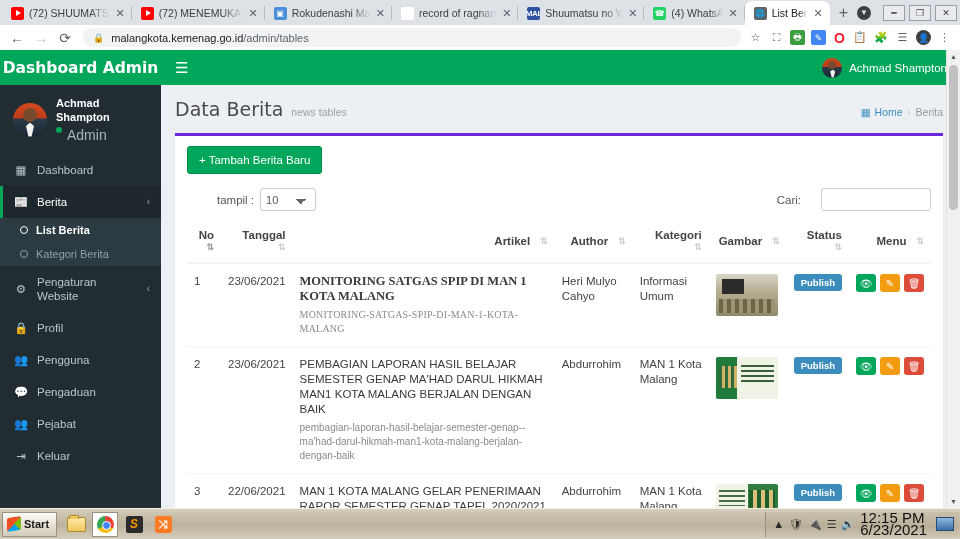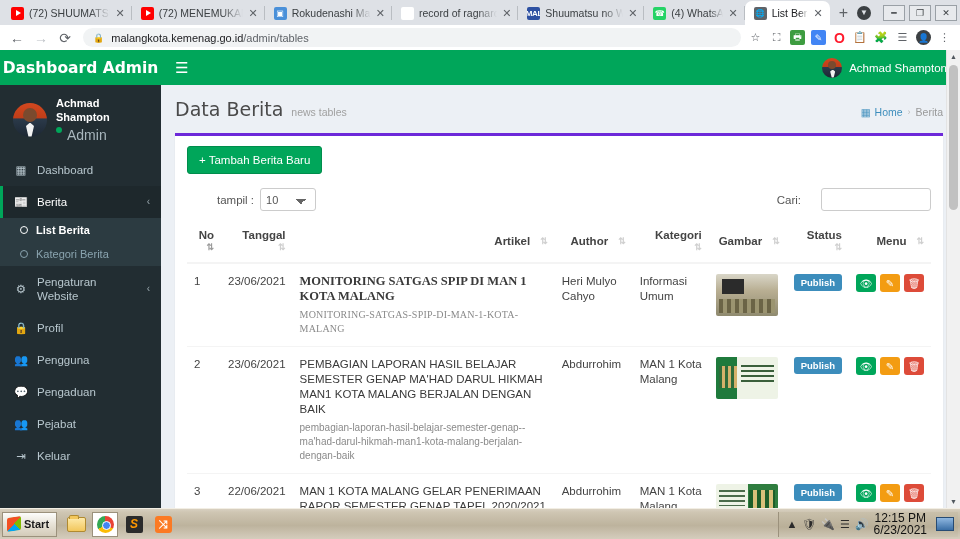--- a/index.html
+++ b/index.html
@@ -305,21 +305,21 @@
     width: 17px; height: 17px; background: #fb7a24; border-radius: 3px;
     color: #fff; font-size: 11px; font-weight: bold;
     display: flex; align-items: center; justify-content: center;
   }
   .tray {
     margin-left: auto; display: flex; align-items: center; gap: 5px; height: 25px;
     padding: 0 4px 0 7px; border-left: 1px solid #9b917c;
     background: linear-gradient(180deg,#c9c0ab 0%,#b9af98 60%,#cdc5b3 100%);
   }
   .tray-ic { font-size: 11px; color: #2b2b2b; display: flex; align-items: center; }
-  .tray-clock { font-size: 12px; color: #111; text-align: center; line-height: 12px; }
+  .tray-clock { font-size: 15px; color: #111; line-height: 12px; }
   .tray-show { width: 18px; height: 14px; background: linear-gradient(180deg,#8fb7e0,#3a6ea5);
                border: 1px solid #274b73; margin-left: 4px; }
 </style>
 </head>
 <body>
 
 <div class="browser">
 
   <div class="tabstrip">
     <div class="tab">

